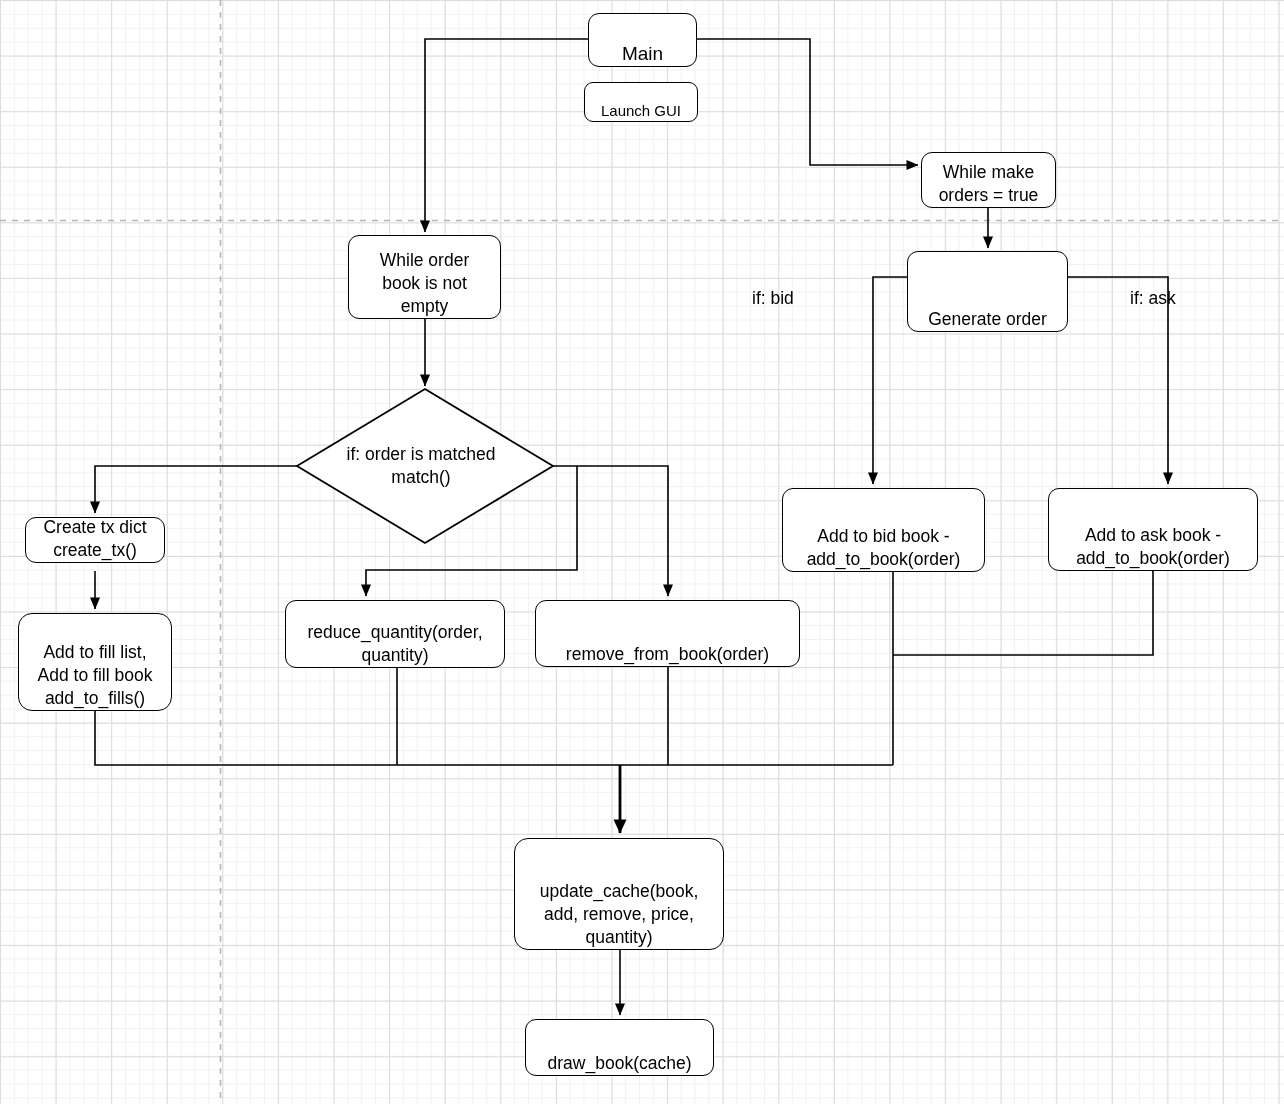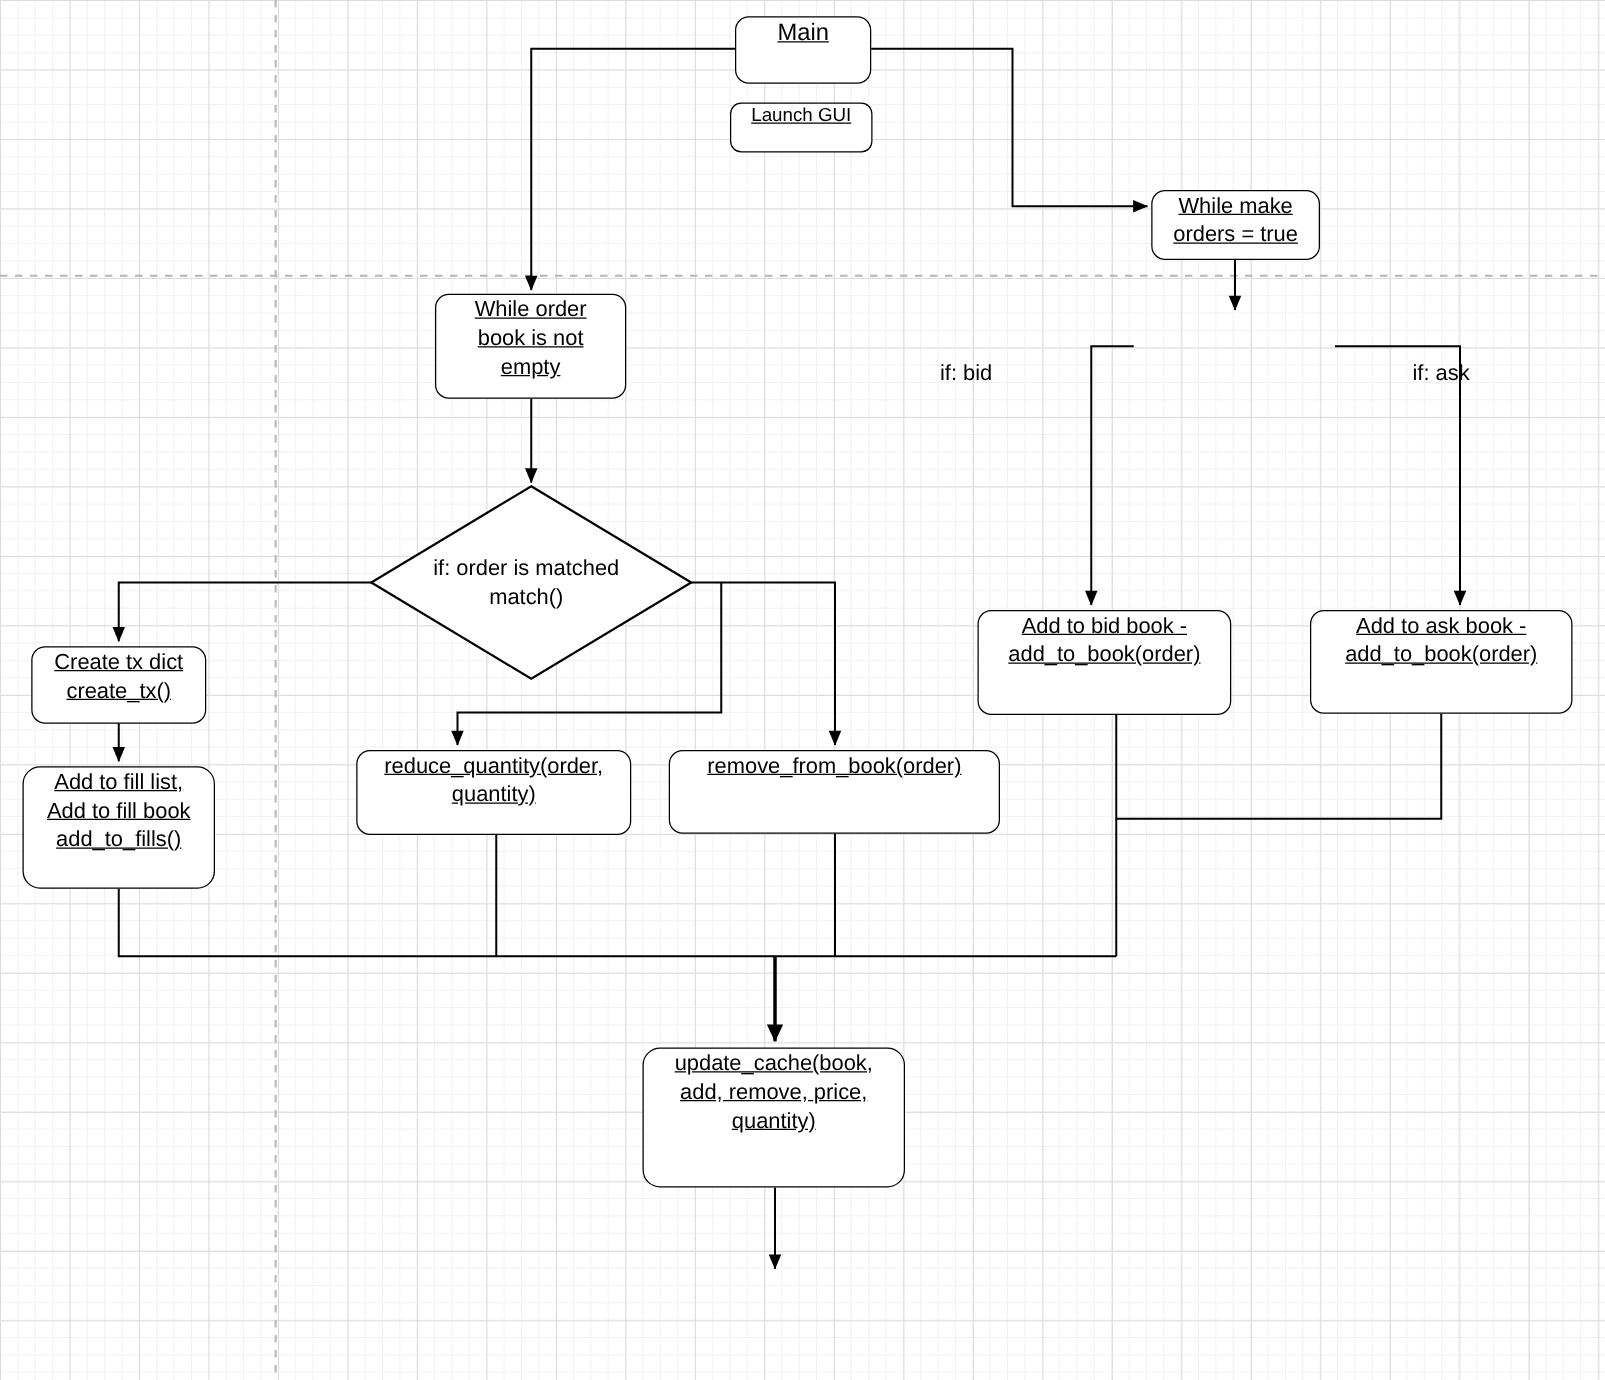--- a/index.html
+++ b/index.html
@@ -24,33 +24,33 @@
   .edge-bold{fill:none;stroke:#000;stroke-width:2.8px;}
   .page-divider{stroke:#b5b5b5;stroke-width:1.6px;stroke-dasharray:6 6;}
   .diamond-shape{fill:#ffffff;stroke:#000;stroke-width:1.8px;}
 
   .node{
     position:absolute;z-index:2;
     box-sizing:border-box;
     background:#ffffff;
     border:1.8px solid #000;
     border-radius:11px;
-    display:flex;align-items:flex-start;justify-content:center;
+    display:flex;align-items:flex-end;justify-content:center;
     text-align:center;
-    font-size:17.5px;line-height:1.32;text-decoration:underline;
+    font-size:17.5px;line-height:1.32;
   }
   .node-label{white-space:pre-line;}
   .node-main{left:588px;top:13px;width:109px;height:54px;font-size:19px;}
   .node-launch-gui{left:584px;top:82px;width:114px;height:40px;font-size:15px;border-radius:9px;}
   .node-while-make{left:921px;top:152px;width:135px;height:56px;}
   .node-while-order{left:348px;top:235px;width:153px;height:84px;}
   .node-generate{left:907px;top:251px;width:161px;height:81px;}
   .node-bid{left:782px;top:488px;width:203px;height:84px;}
   .node-ask{left:1048px;top:488px;width:210px;height:83px;}
-  .node-create-tx{left:25px;top:517px;width:140px;height:62px;}
+  .node-create-tx{left:25px;top:517px;width:140px;height:46px;}
   .node-fills{left:18px;top:613px;width:154px;height:98px;border-radius:14px;}
   .node-reduce{left:285px;top:600px;width:220px;height:68px;}
   .node-remove{left:535px;top:600px;width:265px;height:67px;}
   .node-update{left:514px;top:838px;width:210px;height:112px;border-radius:14px;}
   .node-draw{left:525px;top:1019px;width:189px;height:57px;}
 
   .diamond-label{
     position:absolute;z-index:2;
     left:321px;top:438px;width:200px;height:56px;
     display:flex;align-items:center;justify-content:center;
@@ -119,20 +119,23 @@
     <span class="node-label">While order
 book is not
 empty</span>
   </div>
 
   <div class="diamond-label">
     <span class="node-label">if: order is matched
 match()</span>
   </div>
 
+  <div class="node node-generate">
+    <span class="node-label">Generate order</span>
+  </div>
 
   <div class="node node-bid">
     <span class="node-label">Add to bid book -
 add_to_book(order)</span>
   </div>
 
   <div class="node node-ask">
     <span class="node-label">Add to ask book -
 add_to_book(order)</span>
   </div>
@@ -156,17 +159,20 @@
   <div class="node node-remove">
     <span class="node-label">remove_from_book(order)</span>
   </div>
 
   <div class="node node-update">
     <span class="node-label">update_cache(book,
 add, remove, price,
 quantity)</span>
   </div>
 
+  <div class="node node-draw">
+    <span class="node-label">draw_book(cache)</span>
+  </div>
 
   <div class="edge-label label-if-bid">if: bid</div>
   <div class="edge-label label-if-ask">if: ask</div>
 
 </div>
 
 </body></html>

